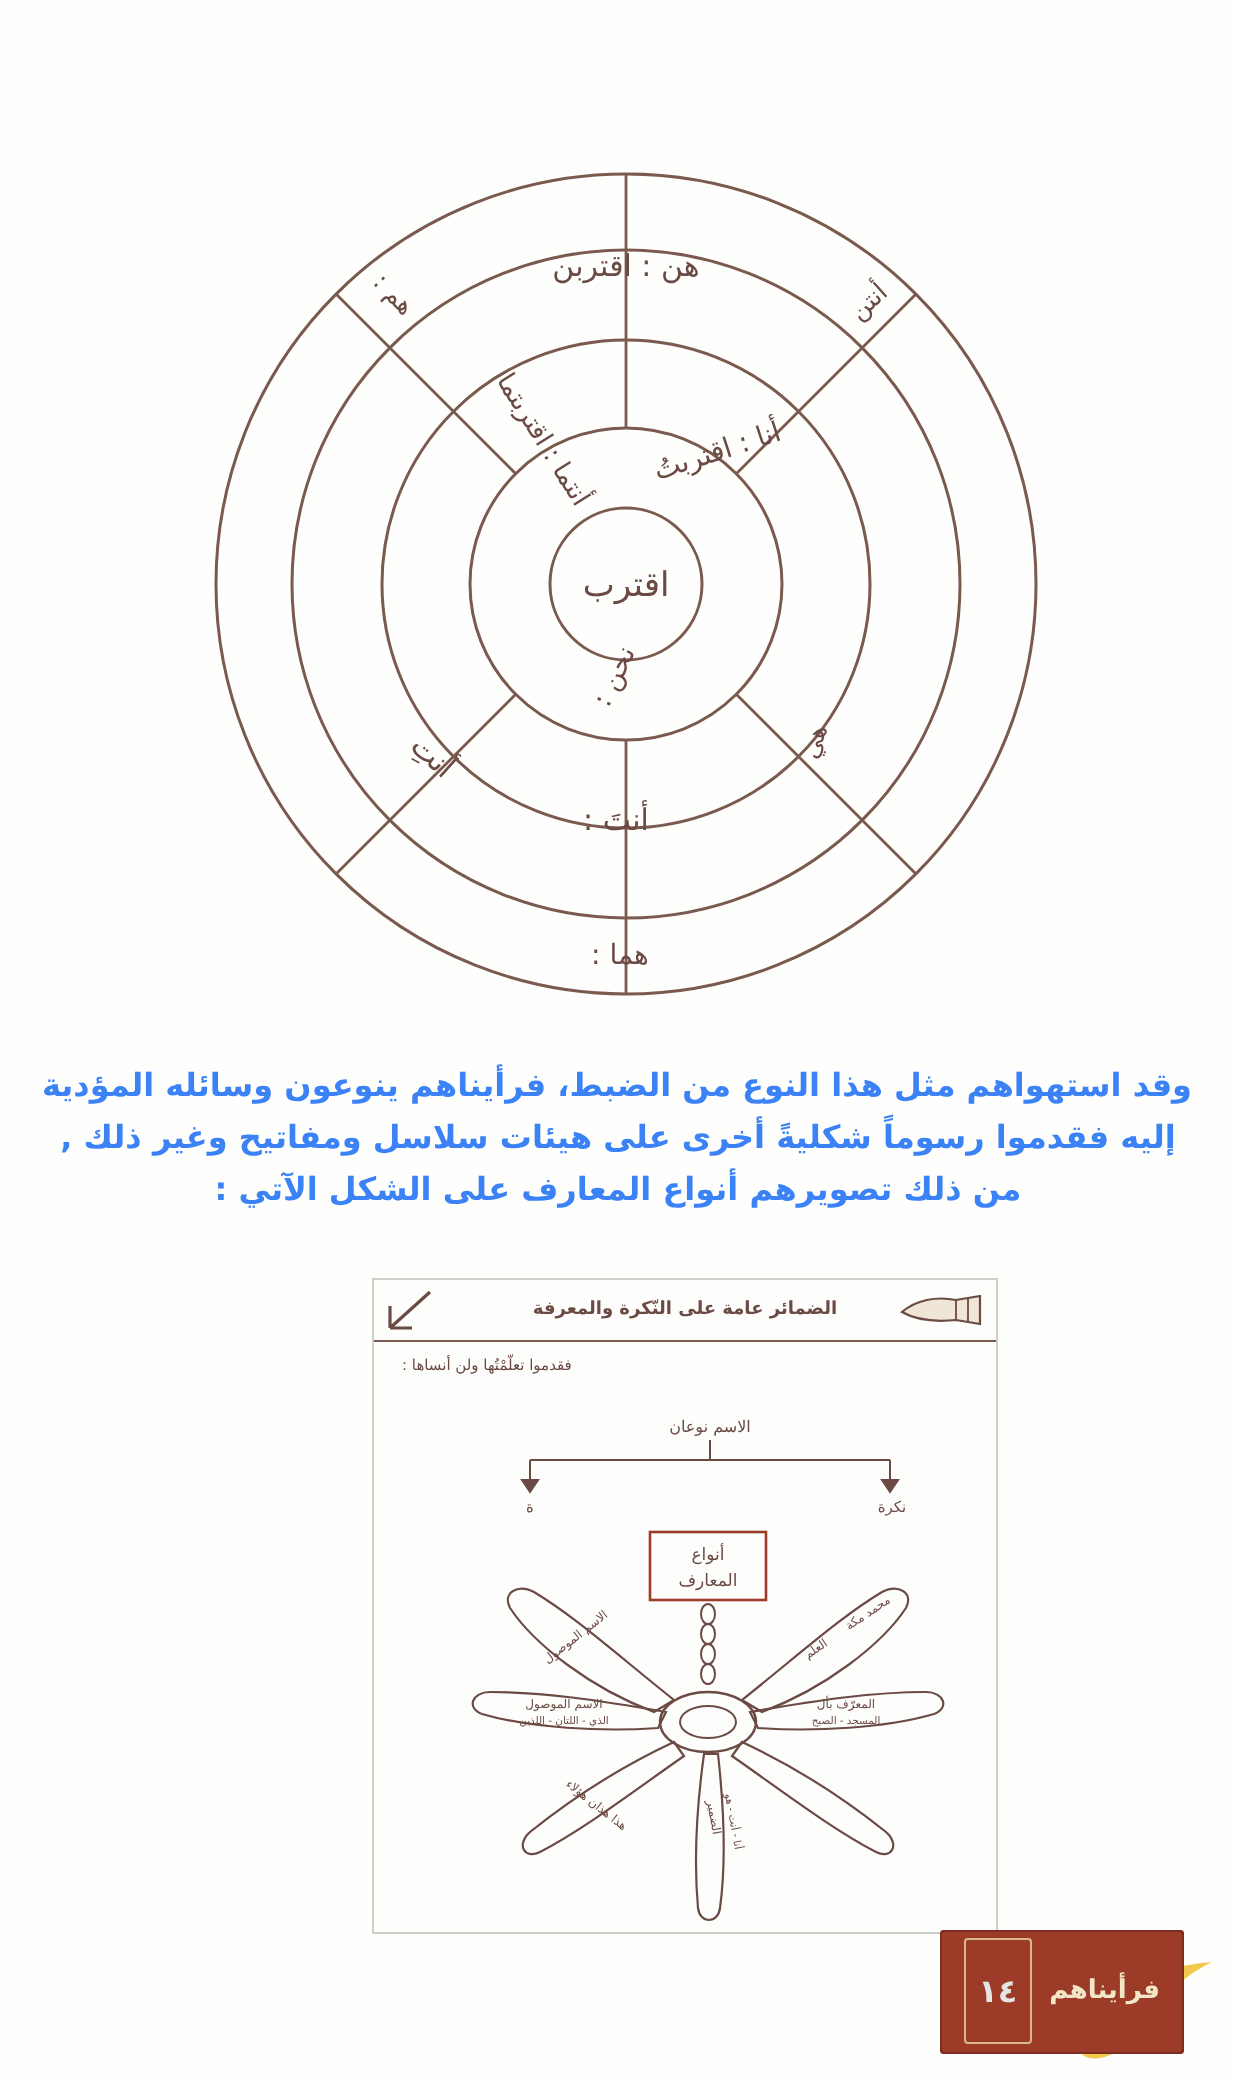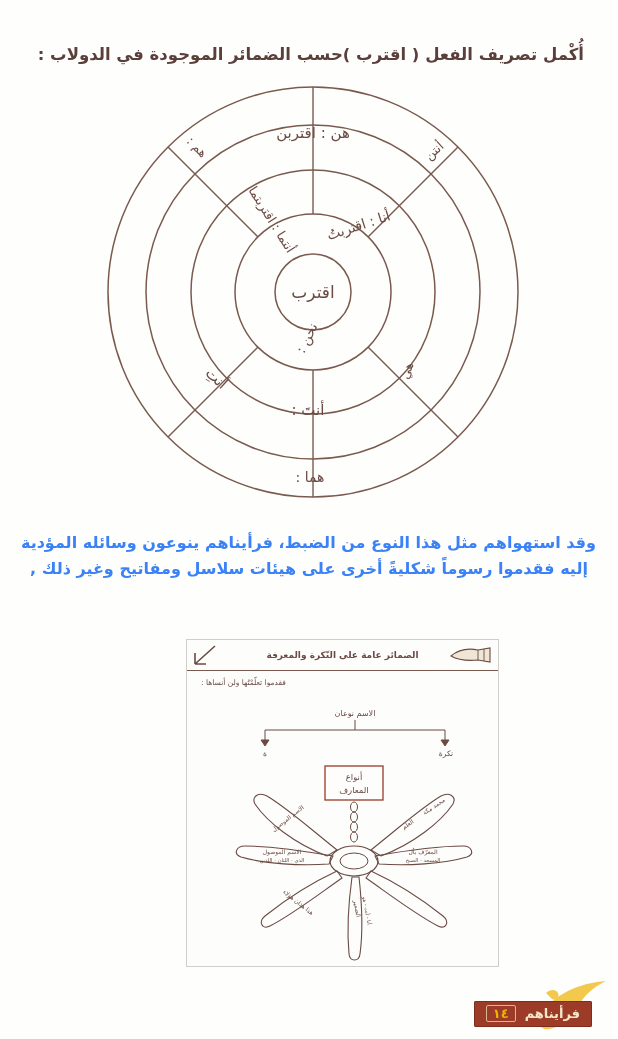--- a/index.html
+++ b/index.html
@@ -70,31 +70,30 @@
   }
   .badge{
     position:absolute;right:26px;bottom:12px;
     background:#9c3b28;color:#f3e7c8;
     padding:4px 12px 5px 12px;border-radius:2px;
     display:flex;align-items:center;gap:9px;direction:rtl;
     box-shadow:0 0 0 1px #7d2d1d inset;
   }
   .badge-label{font-size:13px;font-weight:bold;letter-spacing:0.3px;}
   .badge-num{
-    font-size:13px;font-weight:bold;color:#eab308;
-    border:1px solid #d9b98a;padding:0 6px;border-radius:2px;
+    font-size:16px;font-weight:bold;color:#e5e5e5;
+    border:1px solid #d9b98a;padding:16px 6px;border-radius:2px;
   }
   .footer-swoosh{position:absolute;right:10px;bottom:4px;width:120px;height:56px;}
 </style>
 </head>
 <body>
 
 <div class="page">
 
-  <div class="heading">أُكْمل تصريف الفعل ( اقترب )حسب الضمائر الموجودة في الدولاب :</div>
 
   <div class="wheel-wrap">
     <svg class="wheel-svg" width="420" height="420" viewBox="0 0 420 420">
       <g fill="none" stroke="#7a5a4e" stroke-width="1.5">
         <circle cx="210" cy="210" r="205"></circle>
         <circle cx="210" cy="210" r="167"></circle>
         <circle cx="210" cy="210" r="122"></circle>
         <circle cx="210" cy="210" r="78"></circle>
         <circle cx="210" cy="210" r="38"></circle>
       </g>
@@ -135,20 +134,21 @@
       <text x="91" y="68" text-anchor="middle" font-size="12.5" direction="rtl" transform="rotate(46 91 68)">هم :</text>
       <text x="334" y="72" text-anchor="middle" font-size="12.5" direction="rtl" transform="rotate(-42 334 72)">أنتن</text>
       <text x="308" y="290" text-anchor="middle" font-size="12.5" direction="rtl" transform="rotate(-72 308 290)">هي</text>
       <text x="207" y="400" text-anchor="middle" font-size="14" direction="rtl">هما :</text>
     </svg>
   </div>
 
   <div class="para">
     <span class="line">وقد استهواهم مثل هذا النوع من الضبط، فرأيناهم ينوعون وسائله المؤدية</span>
     <span class="line">إليه فقدموا رسوماً شكليةً أخرى على هيئات  سلاسل  ومفاتيح  وغير ذلك ,</span>
+    <span class="line">من ذلك تصويرهم أنواع المعارف على الشكل الآتي :</span>
   </div>
 
   <div class="figure">
 
     <div class="fig-banner">
       <svg class="fig-arrow" viewBox="0 0 26 22">
         <path d="M2 20 L22 2 M2 20 L2 9 M2 20 L13 20" stroke="#6b4a43" stroke-width="1.6" fill="none"></path>
       </svg>
       <span class="fig-banner-title">الضمائر عامة على النّكرة والمعرفة</span>
       <svg class="fig-hand" viewBox="0 0 46 24">

